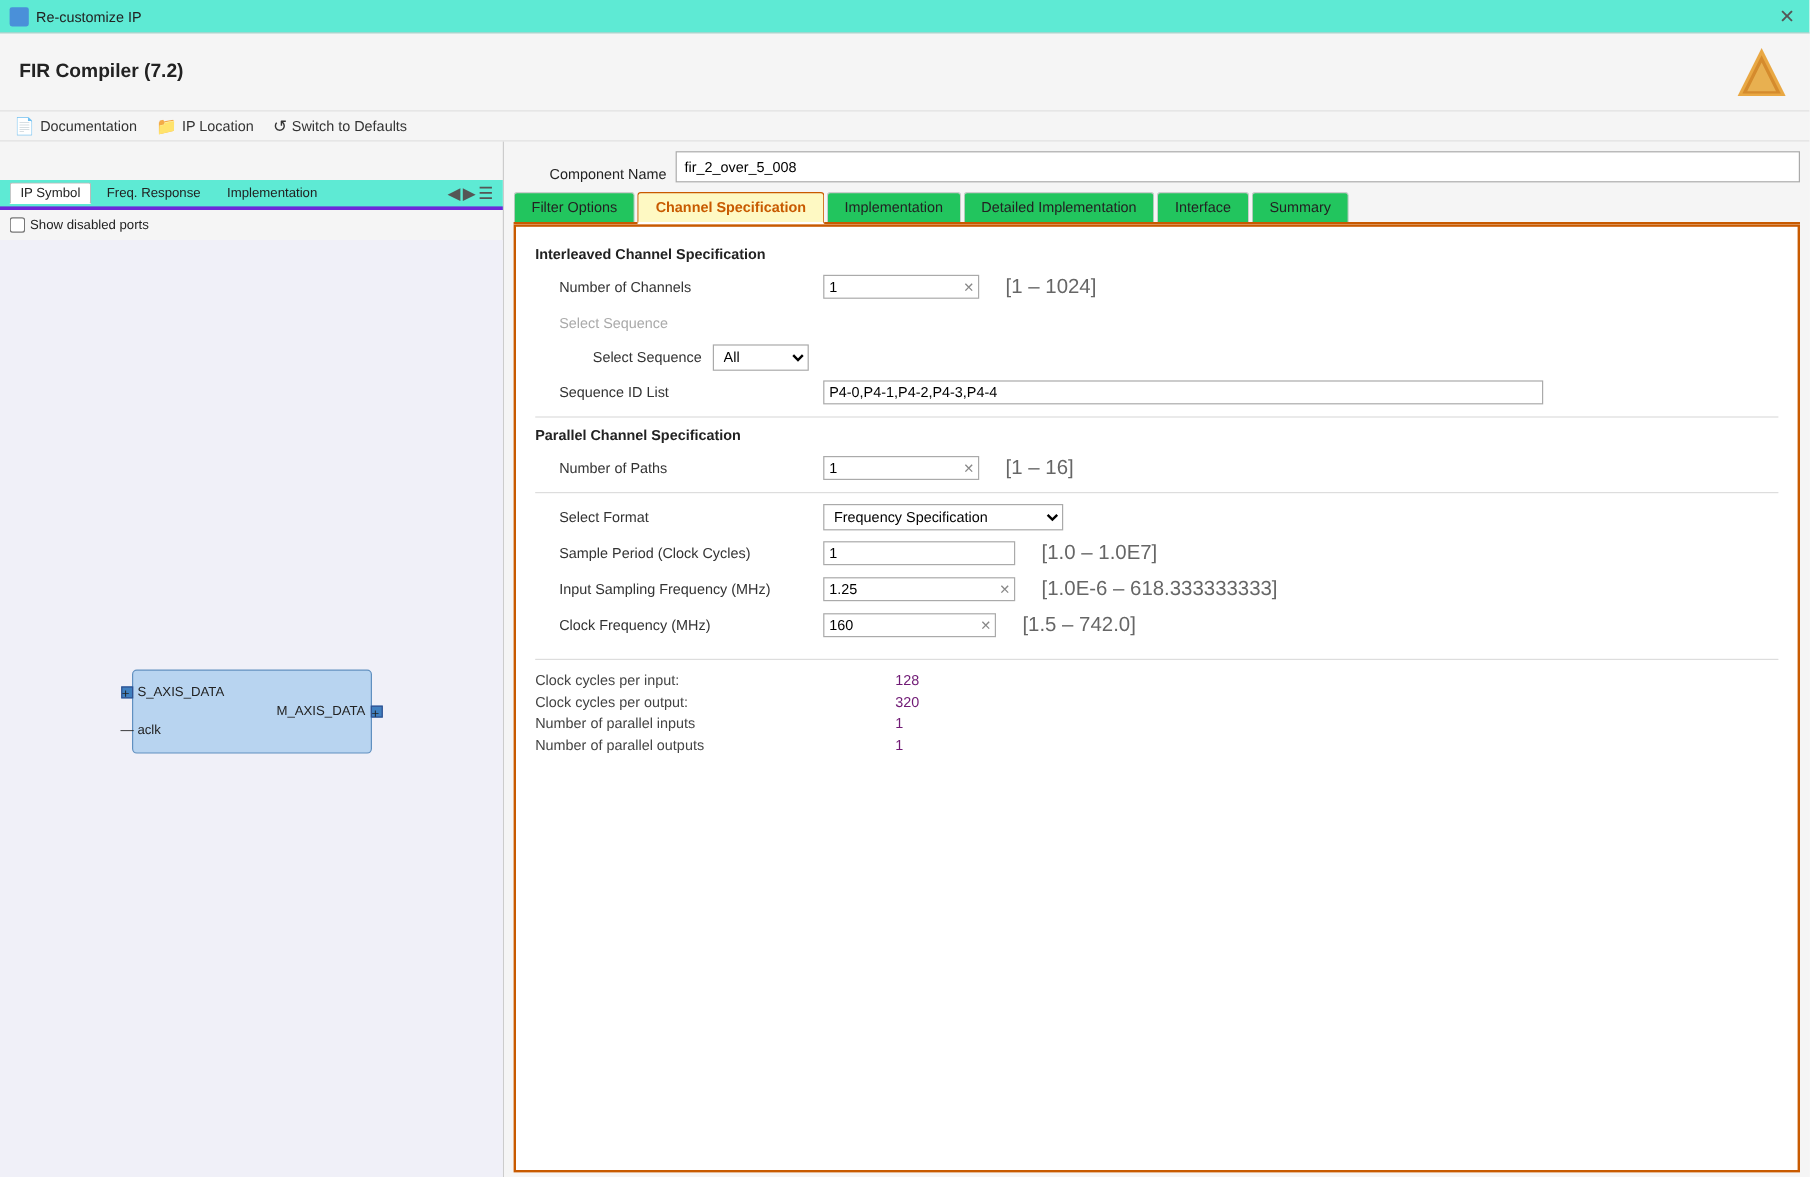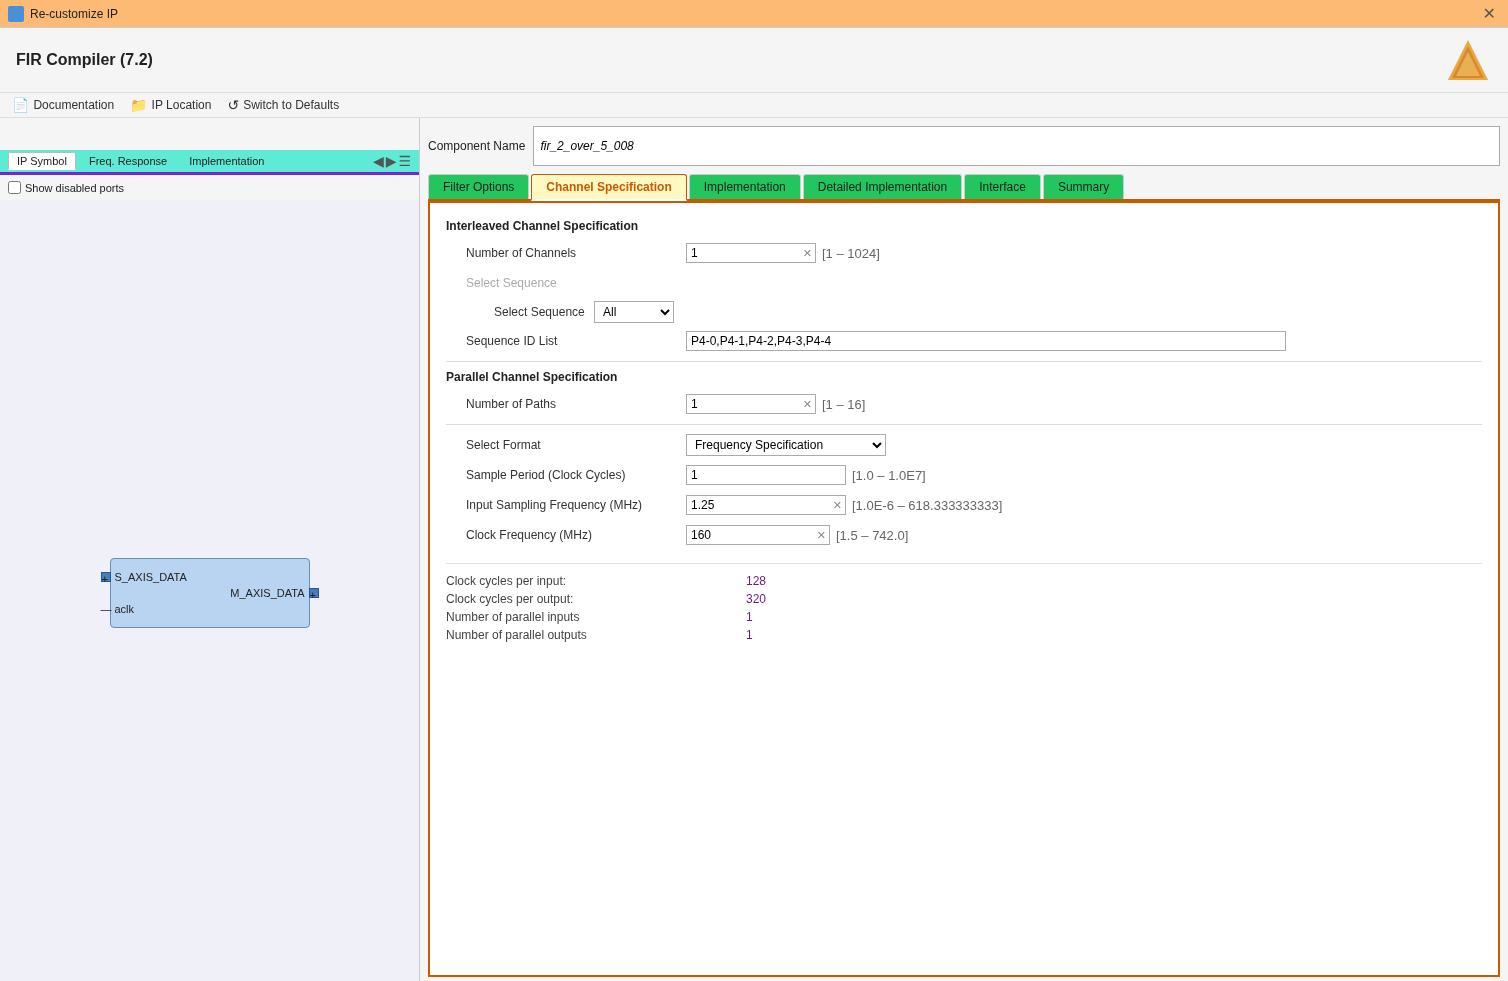--- a/index.html
+++ b/index.html
@@ -1,20 +1,20 @@
 <!DOCTYPE html>
 <html><head>
   <meta charset="utf-8">
   <style>
     * { box-sizing: border-box; margin: 0; padding: 0; }
     body { font-family: 'Segoe UI', Arial, sans-serif; font-size: 12px; background: #f0f0f0; color: #222; width: 1508px; height: 981px; overflow: hidden; }
 
     
     .title-bar {
-      background: #fdba74;
+      background: #5eead4;
       border-bottom: 1px solid #ccc;
       display: flex;
       align-items: center;
       justify-content: space-between;
       padding: 4px 8px;
       height: 28px;
     }
     .title-bar-left { display: flex; align-items: center; gap: 6px; }
     .title-bar-icon { width: 16px; height: 16px; background: #4a90d9; border-radius: 2px; display: inline-block; }
     .title-bar-text { font-size: 12px; font-weight: 400; }
@@ -103,29 +103,28 @@
 
     
     .right-panel {
       flex: 1;
       display: flex;
       flex-direction: column;
       padding: 8px;
       background: #f5f5f5;
     }
     .component-name-row {
-      display: flex; align-items: center; gap: 8px; margin-bottom: 8px;
+      display: flex; align-items: flex-end; gap: 8px; margin-bottom: 8px; margin-left: 30px;
     }
     .component-name-input {
       flex: 1;
       border: 1px solid #aaa;
       padding: 2px 6px;
       font-size: 12px;
-      height: 40px;
-      font-style: italic;
+      height: 26px;
     }
 
     
     .tabs-bar {
       display: flex;
       border-bottom: 2px solid #c85a00;
       margin-bottom: 0;
     }
     .tab {
       padding: 5px 14px;
@@ -190,23 +189,23 @@
     }
     .form-select {
       border: 1px solid #aaa;
       padding: 1px 4px;
       font-size: 12px;
       height: 22px;
       width: 160px;
       background: #fff;
     }
     .form-range {
-      font-size: 13px;
+      font-size: 17px;
       color: #666;
-      margin-left: 6px;
+      margin-left: 22px;
     }
     .form-input-with-clear {
       display: flex; align-items: center; position: relative;
     }
     .clear-btn {
       position: absolute;
       right: 2px;
       background: none;
       border: none;
       font-size: 11px;

